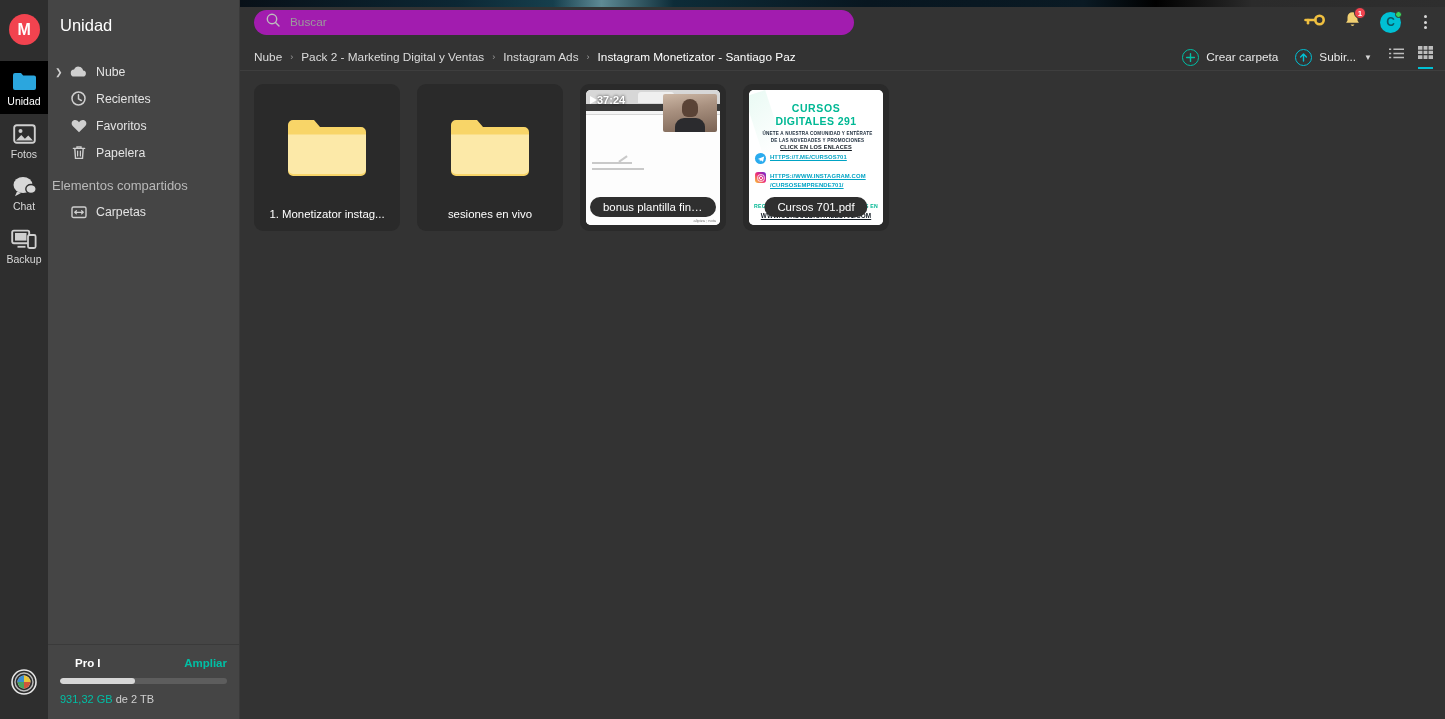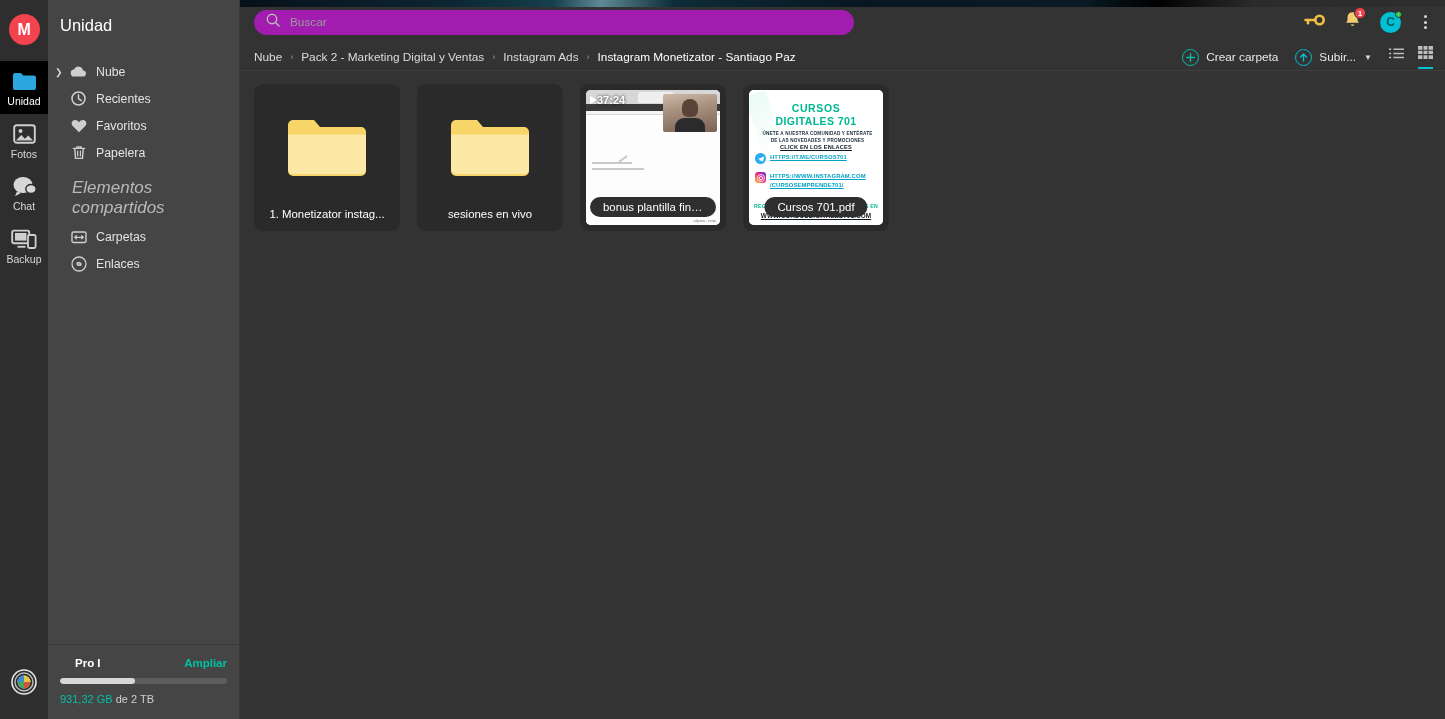--- a/index.html
+++ b/index.html
@@ -55,21 +55,21 @@
   .nav { padding-top: 10px; }
   .nav-item {
     display: flex; align-items: center; height: 27px; padding-left: 22px;
     gap: 9px; cursor: pointer; color: #e3e3e3; font-size: 12.3px;
   }
   .nav-item .chev {
     position: absolute; margin-left: -15px; font-size: 9px; color: #cfcfcf;
   }
   .nav-ico { width: 17px; height: 17px; display: flex; align-items: center; justify-content: center; flex: 0 0 17px; }
   .nav-section {
-    font-size: 17px; color: #b9b9b9; padding: 12px 0 5px 24px; font-style: italic;
+    font-size: 13px; color: #b9b9b9; padding: 12px 0 5px 4px;
   }
   .storage {
     margin-top: auto; border-top: 1px solid #3a3a3a; padding: 12px 12px 14px 12px;
   }
   .storage-row { display: flex; justify-content: space-between; align-items: baseline; padding-left: 15px; }
   .storage-plan { font-size: 11.5px; color: #ffffff; font-weight: bold; }
   .storage-upgrade { font-size: 11.5px; color: #00bfa5; font-weight: bold; cursor: pointer; }
   .storage-bar { margin-top: 9px; height: 6px; border-radius: 3px; background: #5d5d5d; overflow: hidden; }
   .storage-fill { height: 100%; width: 45%; background: #d7d7d7; border-radius: 3px; }
   .storage-text { margin-top: 9px; font-size: 11px; color: #cfcfcf; }
@@ -346,30 +346,20 @@
       <div class="nav-item">
         <span class="nav-ico">
           <svg width="16" height="14" viewBox="0 0 16 14">
               <rect x="1" y="2" width="14" height="10.5" rx="1.6" fill="none" stroke="#cfcfcf" stroke-width="1.4"></rect>
               <path d="M4 7.3h8M5.4 5.7 3.7 7.3l1.7 1.6M10.6 5.7l1.7 1.6-1.7 1.6" stroke="#cfcfcf" stroke-width="1.2" fill="none" stroke-linecap="round" stroke-linejoin="round"></path>
             </svg>
         </span>
         <span>Carpetas</span>
       </div>
 
-      <div class="nav-item">
-        <span class="nav-ico">
-          <svg width="16" height="16" viewBox="0 0 16 16">
-              <circle cx="8" cy="8" r="7" fill="none" stroke="#cfcfcf" stroke-width="1.3"></circle>
-              <path d="M6.4 8.8a1.9 1.9 0 0 1 0-2.2h2.4M9.6 7.2a1.9 1.9 0 0 1 0 2.2H7.2" stroke="#cfcfcf" stroke-width="1.2" fill="none" stroke-linecap="round"></path>
-              <path d="M5.6 8h4.8" stroke="#cfcfcf" stroke-width="1.2"></path>
-            </svg>
-        </span>
-        <span>Enlaces</span>
-      </div>
 
     </div>
 
     <div class="storage">
       <div class="storage-row">
         <span class="storage-plan">Pro I</span>
         <span class="storage-upgrade">Ampliar</span>
       </div>
       <div class="storage-bar">
         <div class="storage-fill" style="width: 45%;"></div>
@@ -523,21 +513,21 @@
           </div>
           <div class="pill">bonus plantilla finanz...</div>
         </div>
       </div>
 
       <div class="card thumb">
         <div class="thumb-inner">
           <div class="pdf-bg"></div>
           <div class="pdf-corner2"></div>
           <div class="pdf-t1">CURSOS</div>
-          <div class="pdf-t2">DIGITALES 701</div>
+          <div class="pdf-t2">DIGITALES 291</div>
           <div class="pdf-sub">ÚNETE A NUESTRA COMUNIDAD Y ENTÉRATE</div>
           <div class="pdf-sub" style="top:47px;">DE LAS NOVEDADES Y PROMOCIONES</div>
           <div class="pdf-click">CLICK EN LOS ENLACES</div>
 
           <div class="pdf-link" style="top:63px;">
             <span class="sm-ico tg">
               <svg width="8" height="8" viewBox="0 0 8 8">
                   <path d="M.8 4 7.2 1.4 6 6.8 3.9 5.2 2.9 6.4l-.2-2z" fill="#ffffff"></path>
                 </svg>
             </span>

